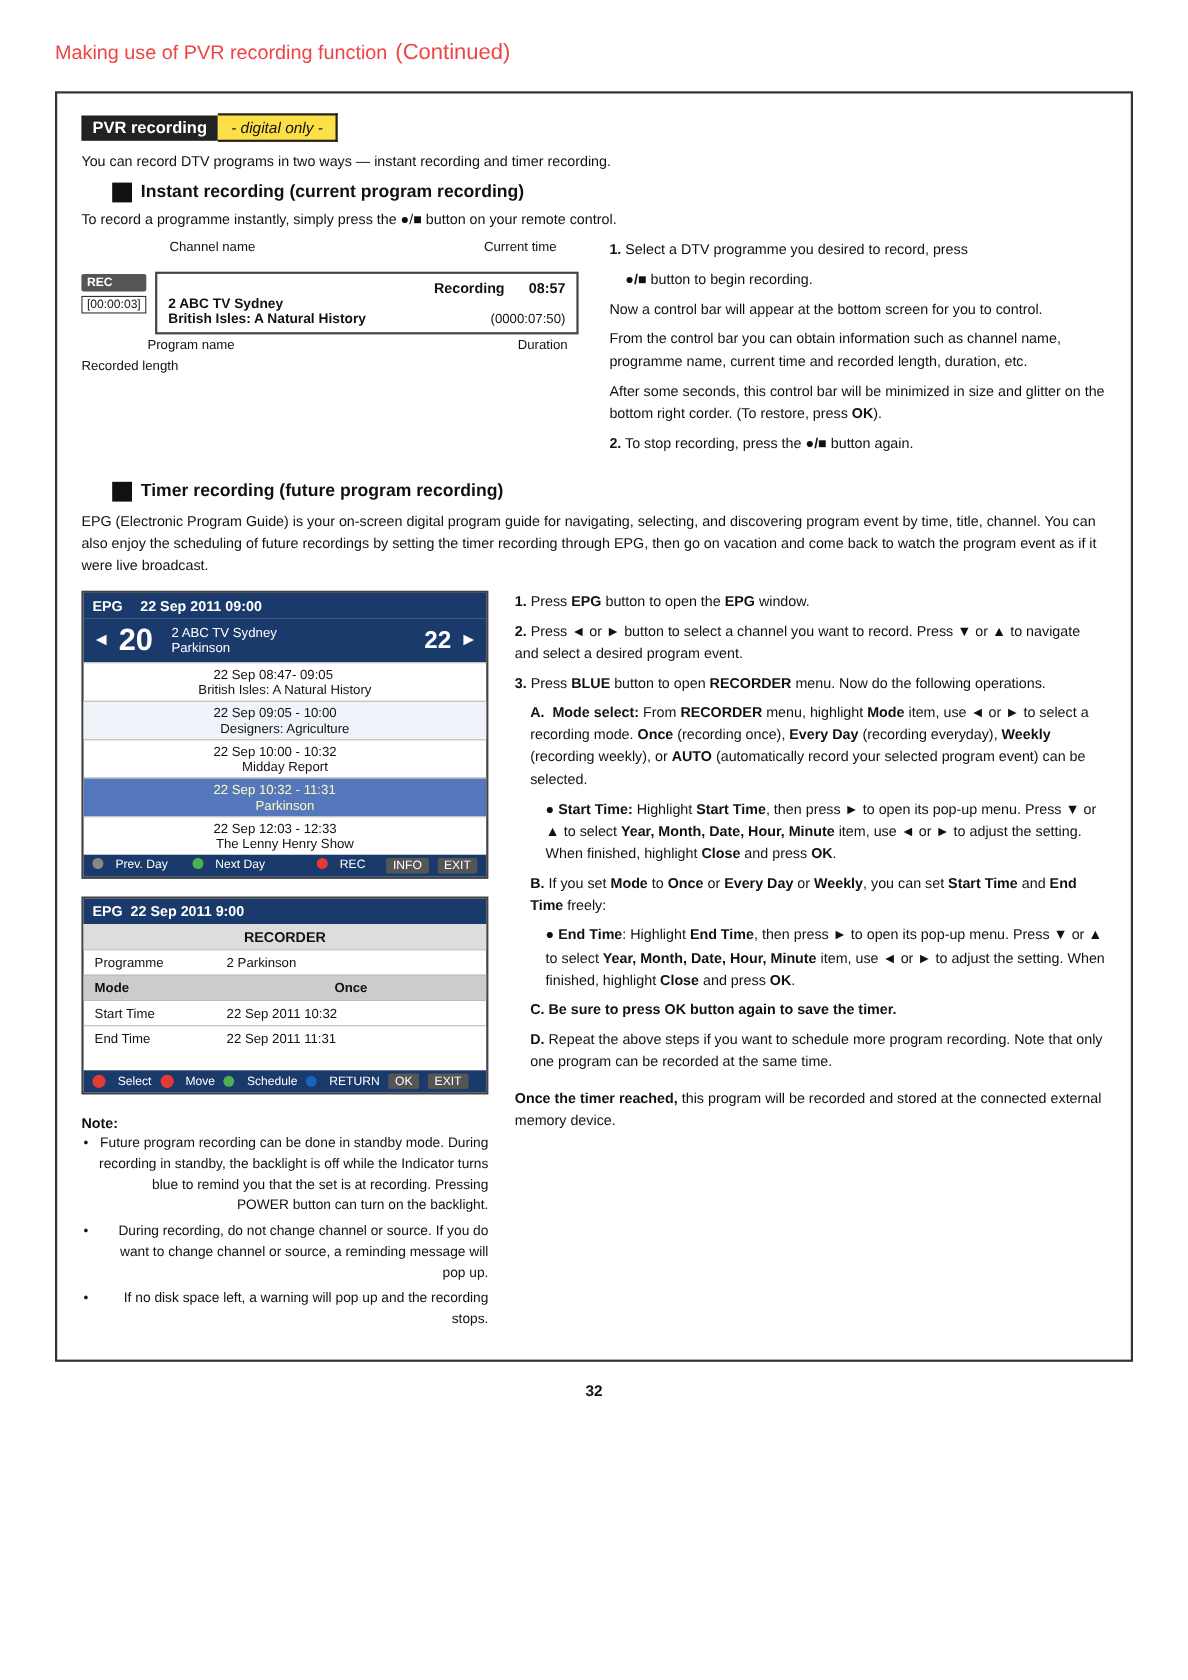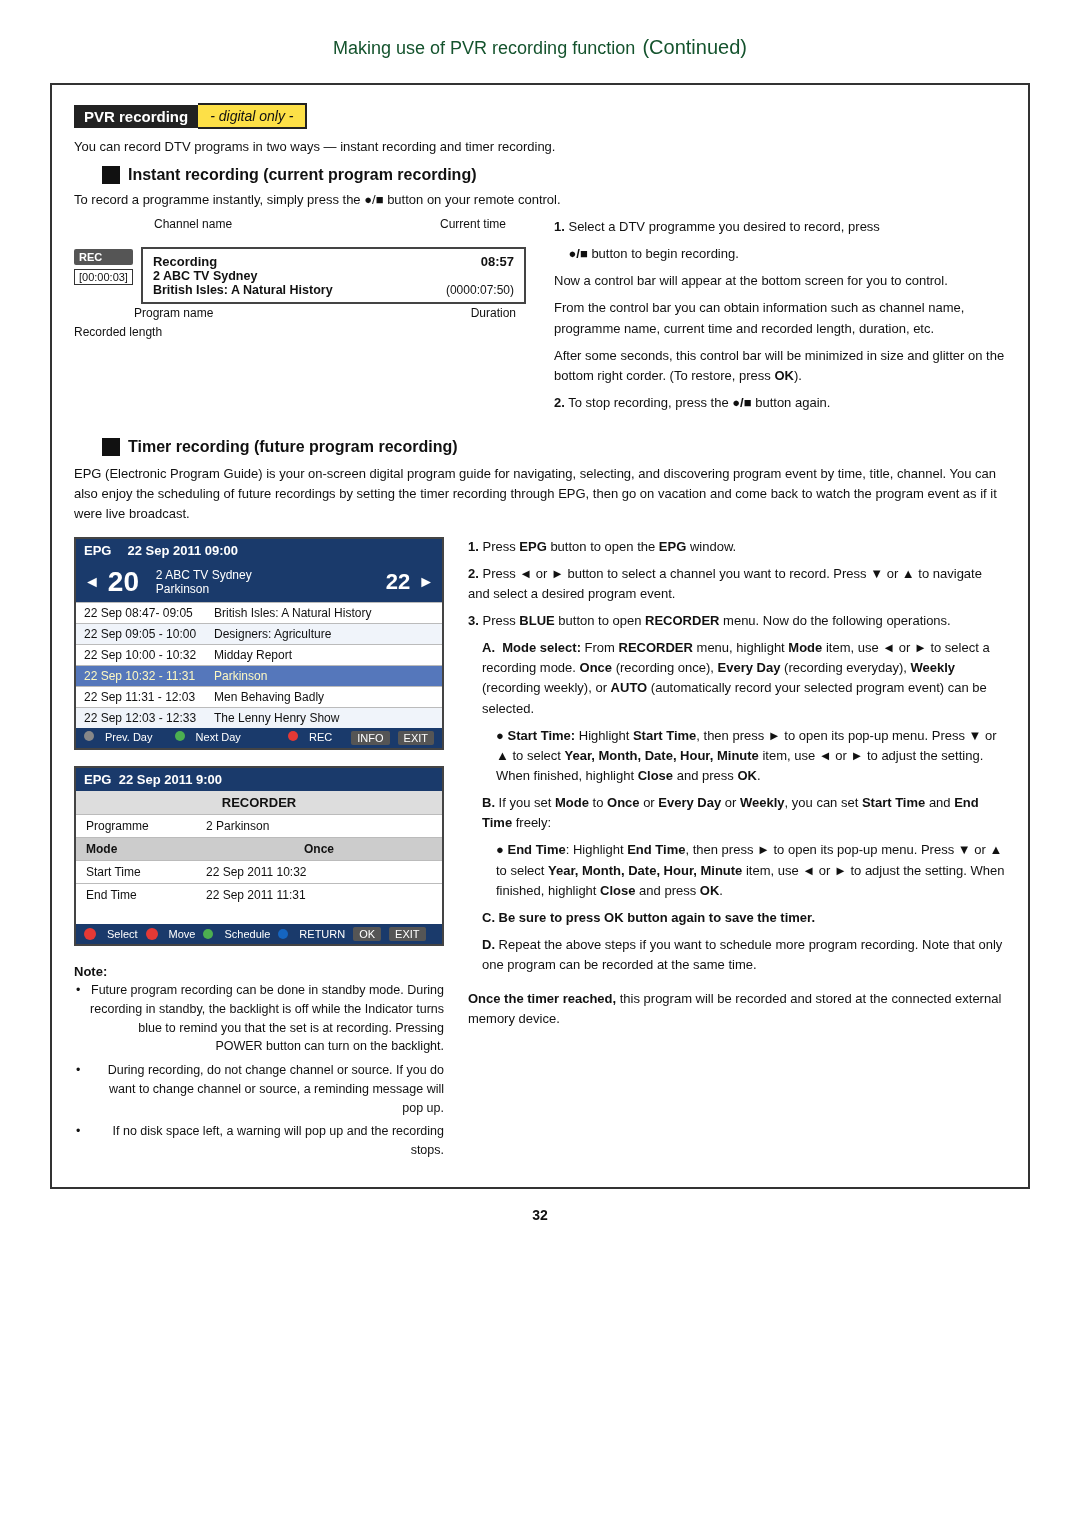--- a/index.html
+++ b/index.html
@@ -12,25 +12,25 @@
       min-height: 1527px;
       padding: 0;
     }
     .page {
       width: 1080px;
       min-height: 1527px;
       background: #fff;
       padding: 30px 50px 40px 50px;
     }
     .main-title {
-      text-align: center;
+      text-align: left;
       font-size: 26px;
       font-weight: bold;
       margin-bottom: 22px;
-      color: #14532d;
+      color: #ef4444;
     }
     .main-title span {
       font-weight: normal;
       font-size: 18px;
     }
     .outer-border {
       border: 2px solid #333;
       padding: 18px 22px 22px 22px;
     }
     .pvr-header {
@@ -131,20 +131,21 @@
     }
     .epg-arrow {
       font-size: 16px;
       cursor: pointer;
     }
     .epg-row {
       display: flex;
       border-top: 1px solid #bbb;
       padding: 3px 8px;
       align-items: center;
+      flex-direction: column;
     }
     .epg-row:nth-child(even) { background: #f0f4fa; }
     .epg-row.highlighted { background: #5577bb; color: #fef9c3; }
     .epg-time { min-width: 130px; font-size: 12px; }
     .epg-prog { font-size: 12px; flex: 1; }
     .epg-footer {
       background: #1a3a6b;
       color: #fff;
       display: flex;
       align-items: flex-start;
@@ -279,22 +280,23 @@
       top: 0;
       right: 20px;
       font-size: 12px;
     }
     .rec-main-box {
       border: 2px solid #444;
       padding: 5px 10px;
     }
     .rec-row1 {
       display: flex;
-      justify-content: space-between;
-      align-items: center;
+      justify-content: flex-end;
+      align-items: center;
+      gap: 22px;
     }
     .rec-row1 span { font-weight: bold; font-size: 13px; }
     .rec-badge2 {
       background: #555;
       color: #fff;
       font-size: 11px;
       font-weight: bold;
       padding: 2px 5px;
       border-radius: 2px;
       white-space: nowrap;
@@ -414,24 +416,20 @@
           </div>
           <div class="epg-row">
             <span class="epg-time">22 Sep  10:00 - 10:32</span>
             <span class="epg-prog">Midday Report</span>
           </div>
           <div class="epg-row highlighted">
             <span class="epg-time">22 Sep  10:32 - 11:31</span>
             <span class="epg-prog">Parkinson</span>
           </div>
           <div class="epg-row">
-            <span class="epg-time">22 Sep  11:31 - 12:03</span>
-            <span class="epg-prog">Men Behaving Badly</span>
-          </div>
-          <div class="epg-row">
             <span class="epg-time">22 Sep  12:03 - 12:33</span>
             <span class="epg-prog">The Lenny Henry Show</span>
           </div>
           <div class="epg-footer">
             <span class="dot dot-grey"></span>
             <span style="cursor:pointer;">Prev. Day</span>
             &nbsp;&nbsp;
             <span class="dot dot-green"></span>
             <span style="cursor:pointer;">Next Day</span>
             <span style="flex:1;"></span>

